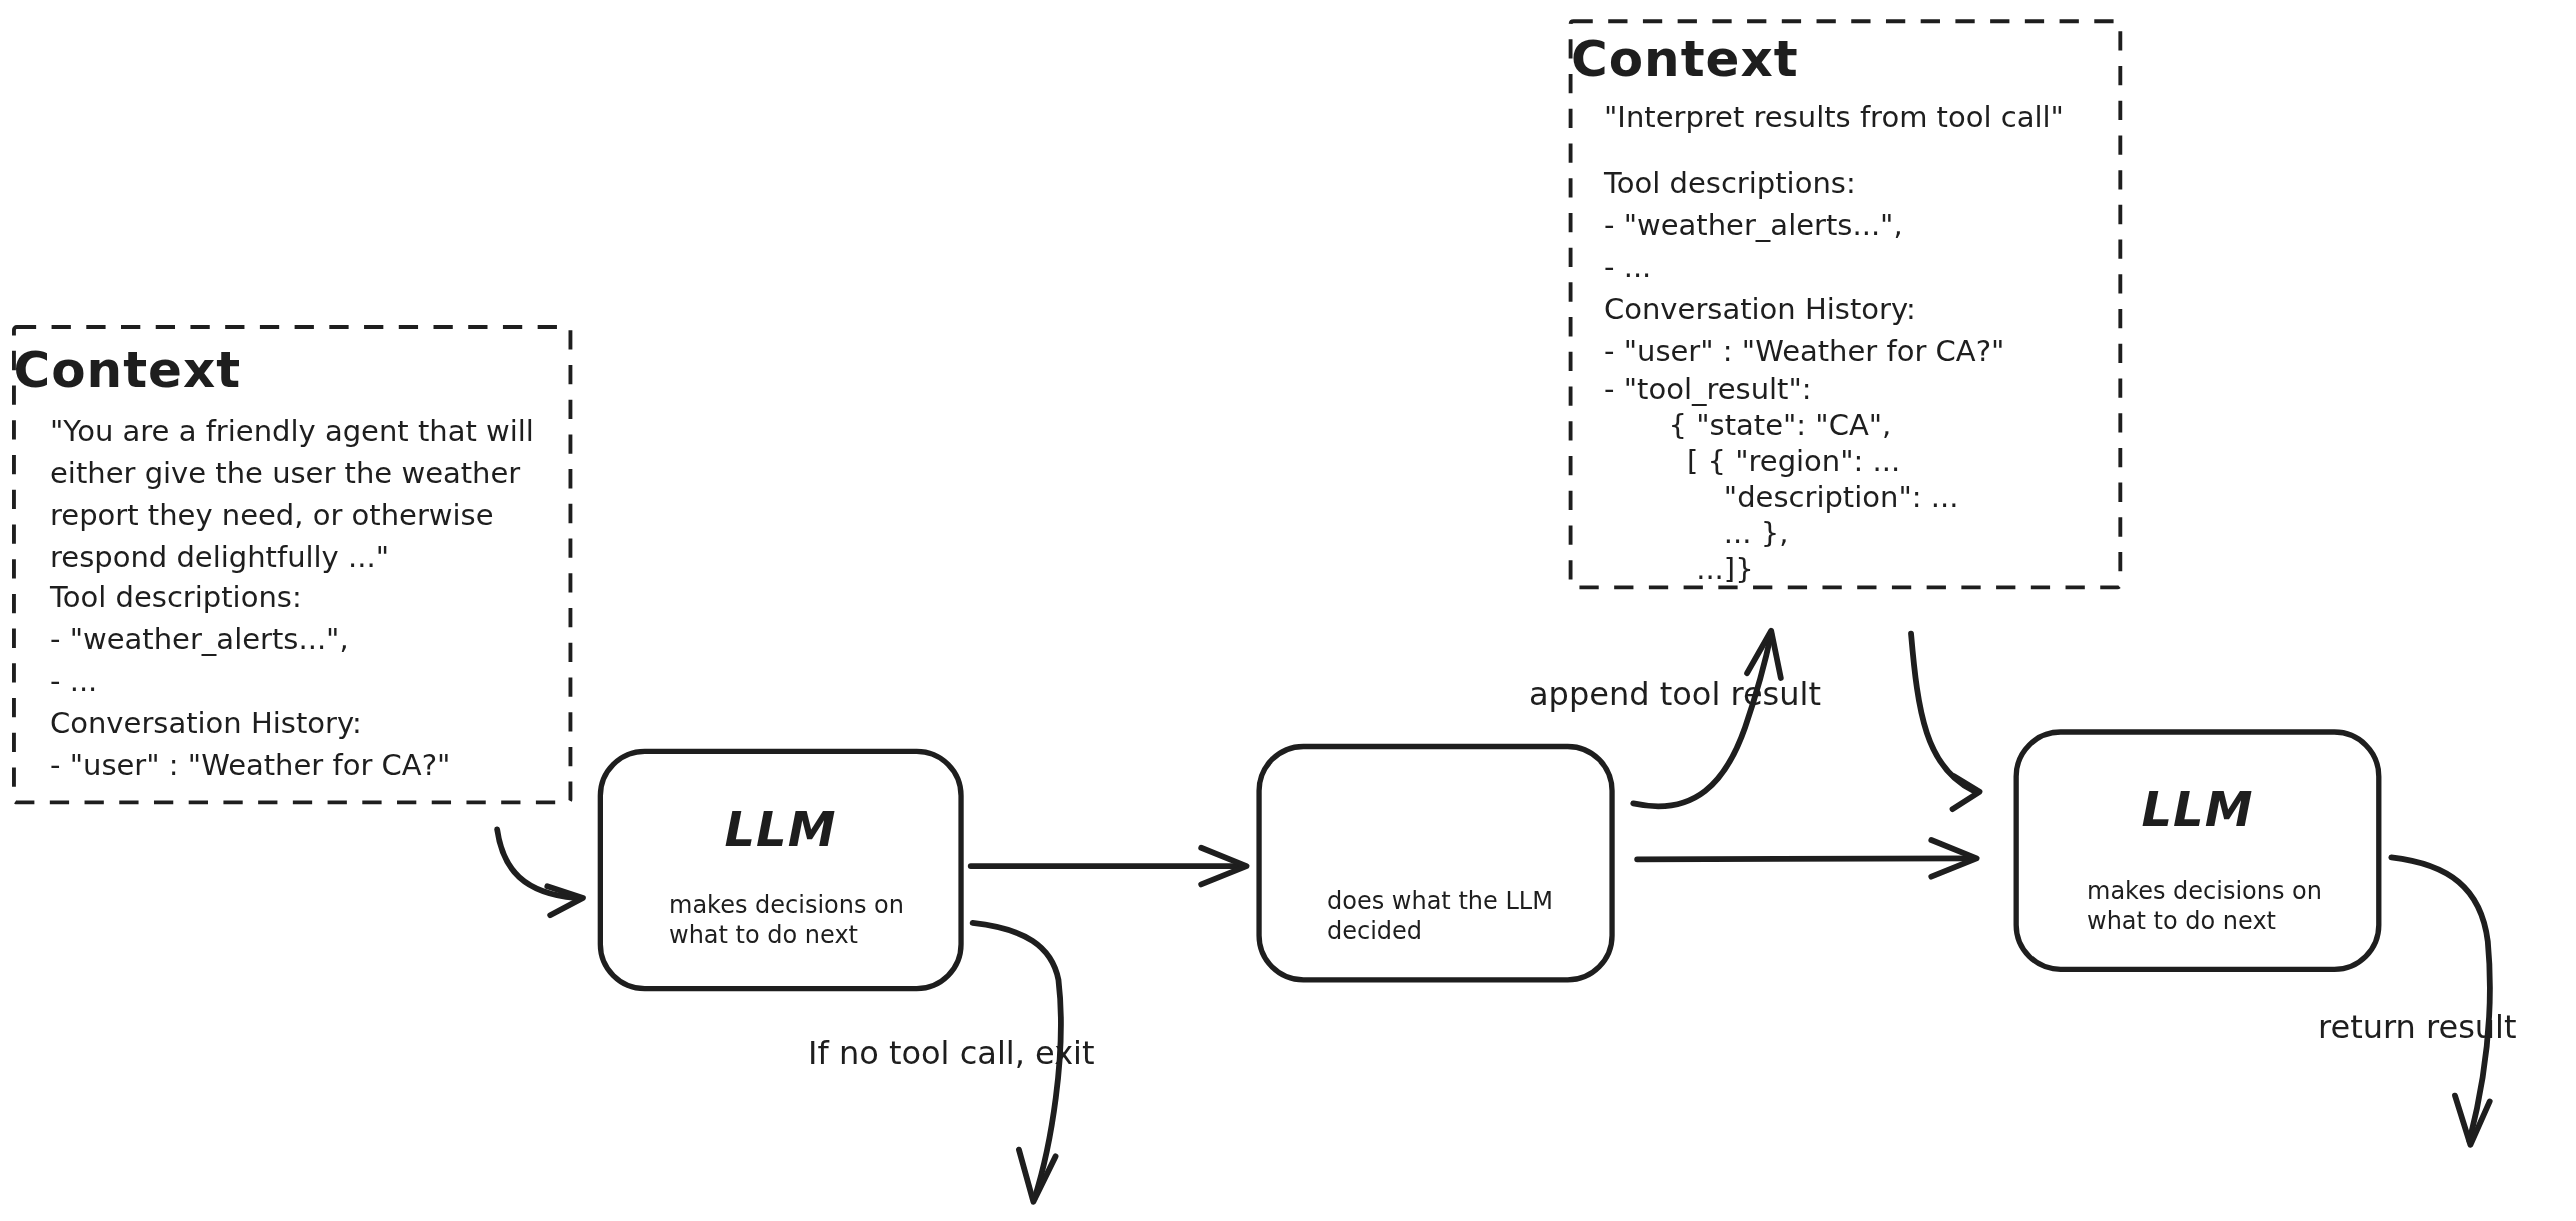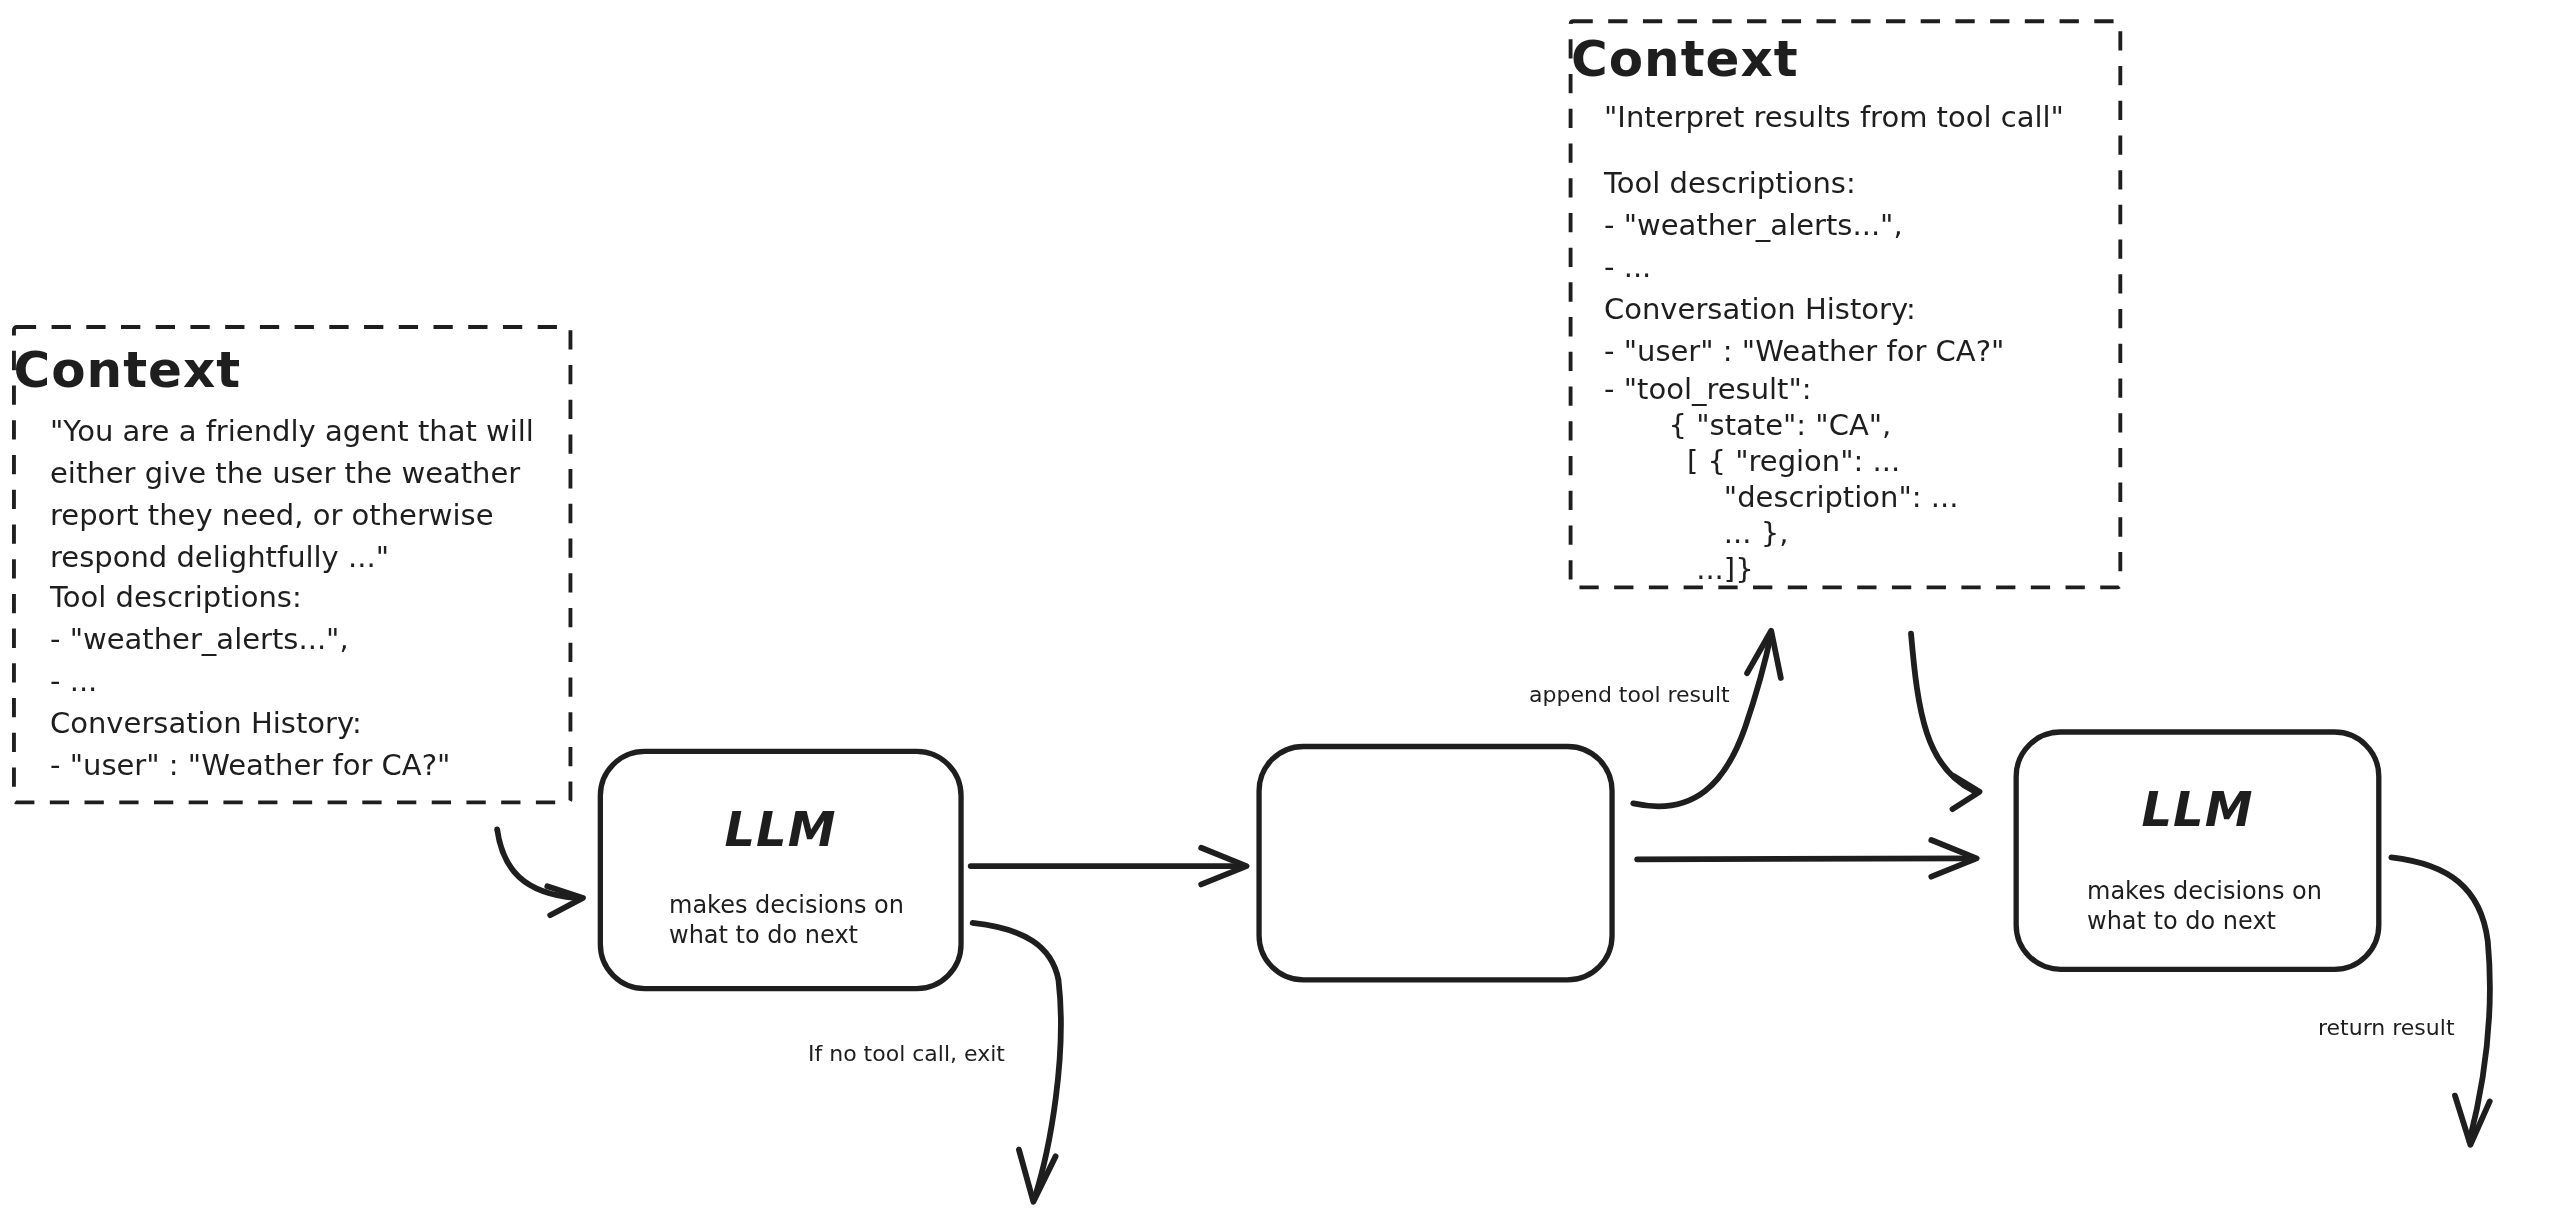--- a/index.html
+++ b/index.html
@@ -54,21 +54,21 @@
     line-height: 1.2;
     text-align: center;
     letter-spacing: 1px;
   }
   .node-title.slant { font-style: italic; }
   .node-sub {
     font-size: 24px;
     line-height: 30px;
   }
   .edge-label {
-    font-size: 22px;
+    font-size: 32px;
     line-height: 29px;
   }
 </style>
 </head>
 <body>
 
 <div class="stage">
 
   <svg class="strokes" viewBox="0 0 2670 1266">
 
@@ -141,20 +141,22 @@
        { "state": "CA",
          [ { "region": ...
              "description": ...
              ... },
           ...]}</div>
 
   <div class="txt node-title slant" style="left:600px; top:801px; width:361px;">LLM</div>
   <div class="txt node-sub" style="left:669px; top:890px; width:280px;">makes decisions on
 what to do next</div>
 
+  <div class="txt node-sub" style="left:1327px; top:886px; width:270px;">does what the LLM
+decided</div>
 
   <div class="txt node-title slant" style="left:2016px; top:781px; width:363px;">LLM</div>
   <div class="txt node-sub" style="left:2087px; top:876px; width:280px;">makes decisions on
 what to do next</div>
 
   <div class="txt edge-label" style="left:1529px; top:680px;">append tool result</div>
   <div class="txt edge-label" style="left:808px; top:1039px;">If no tool call, exit</div>
   <div class="txt edge-label" style="left:2318px; top:1013px;">return result</div>
 
 </div>

